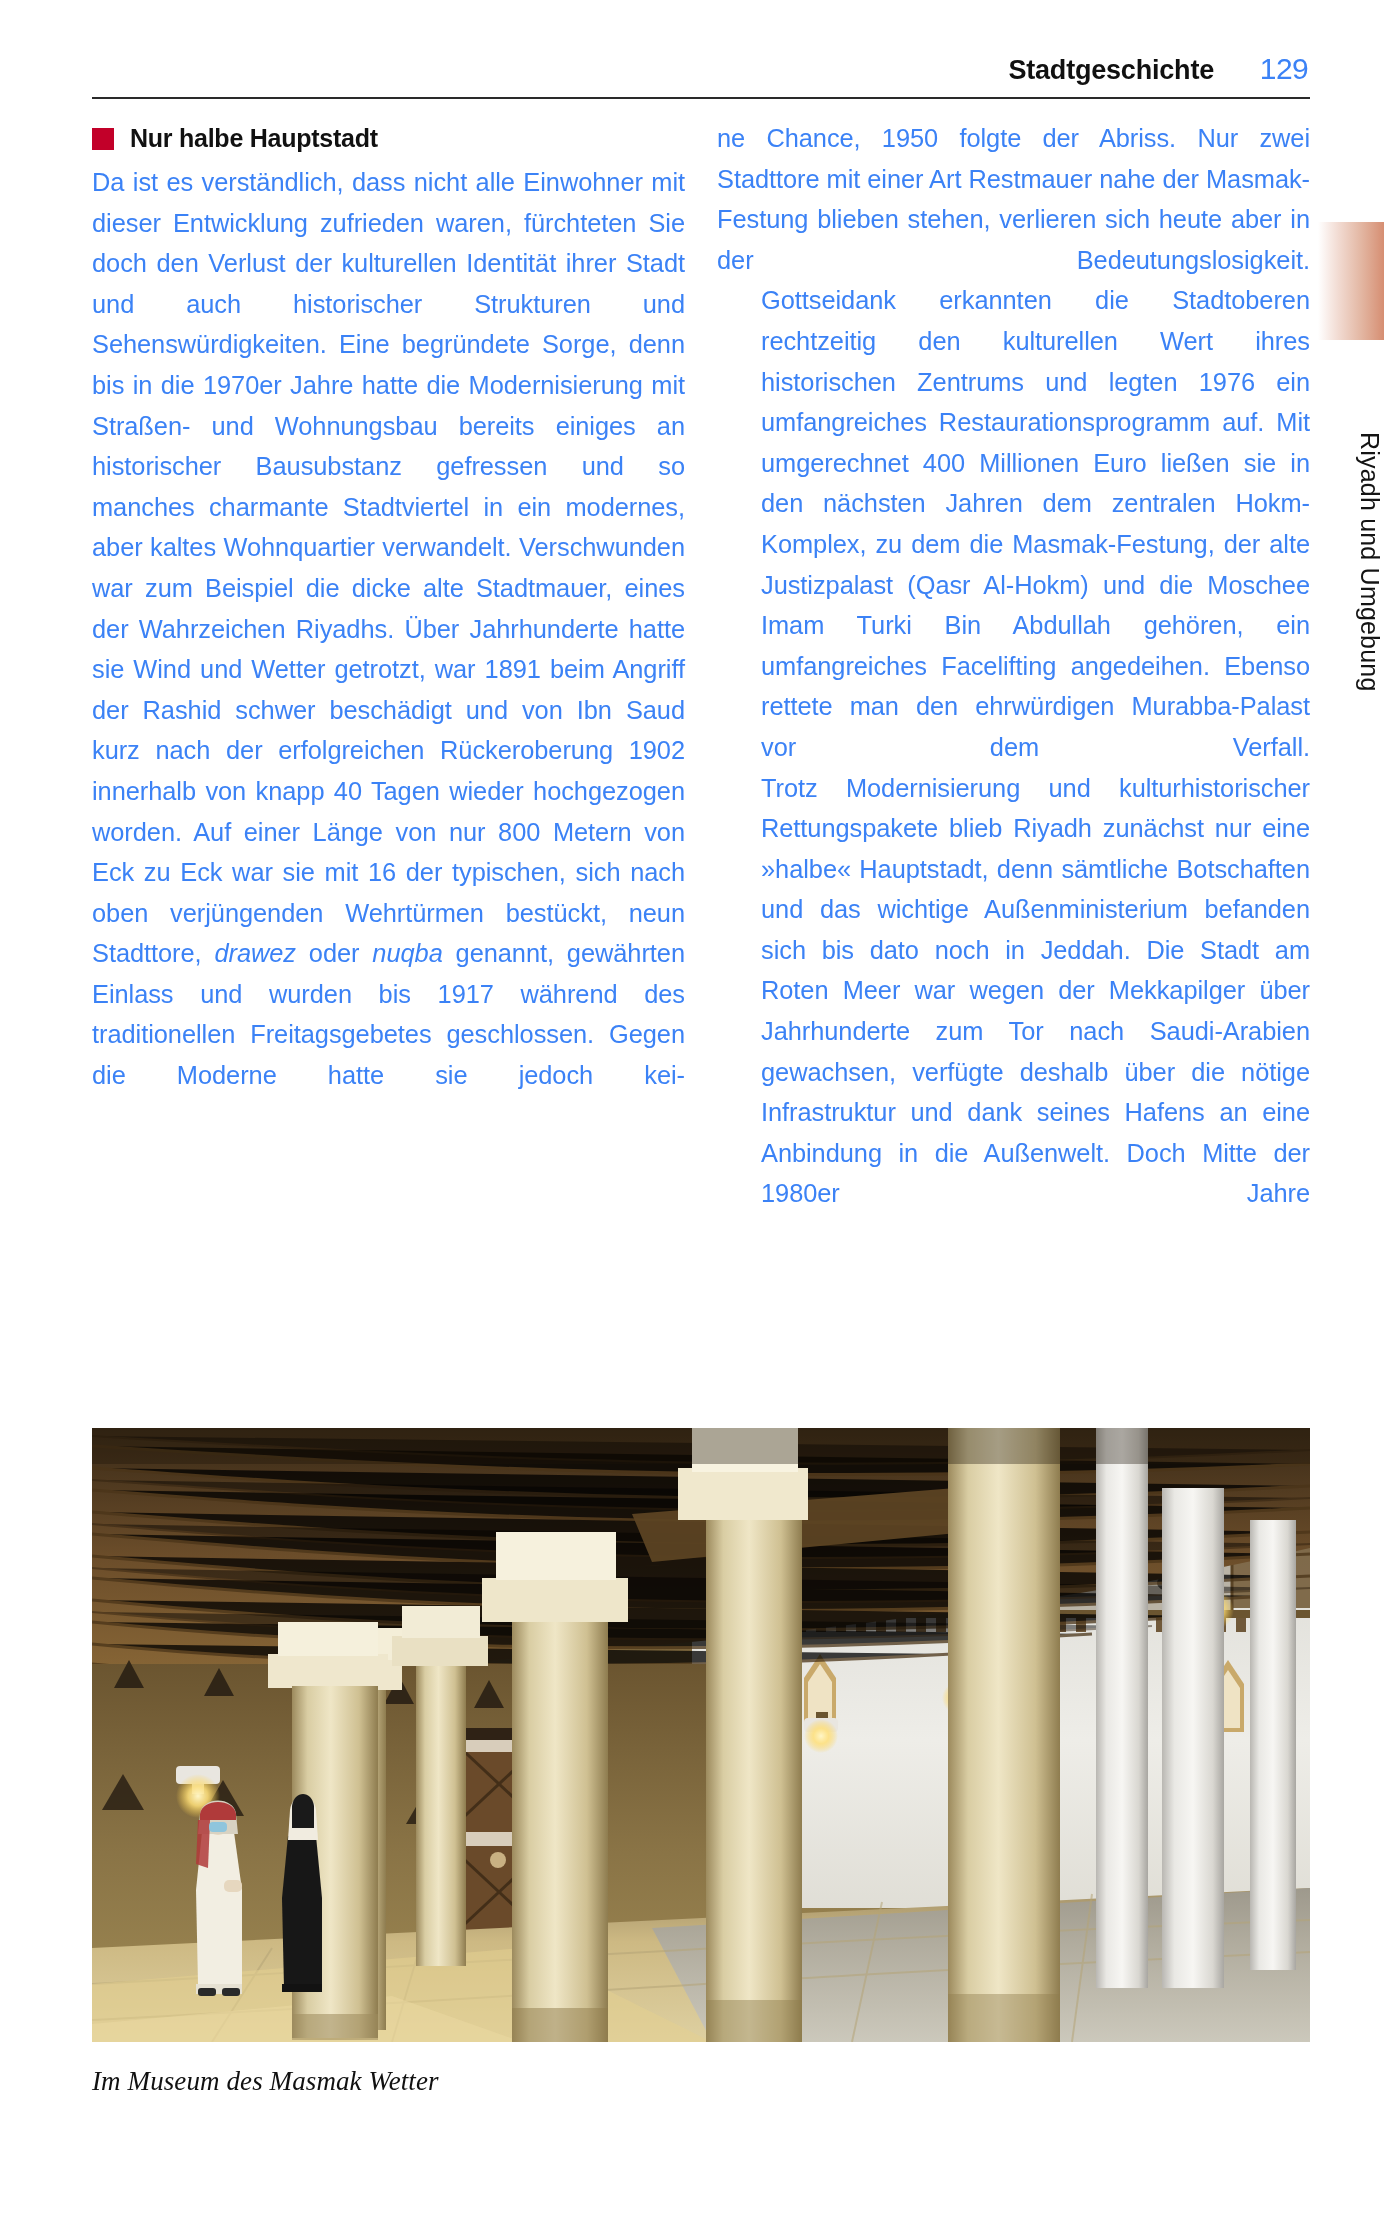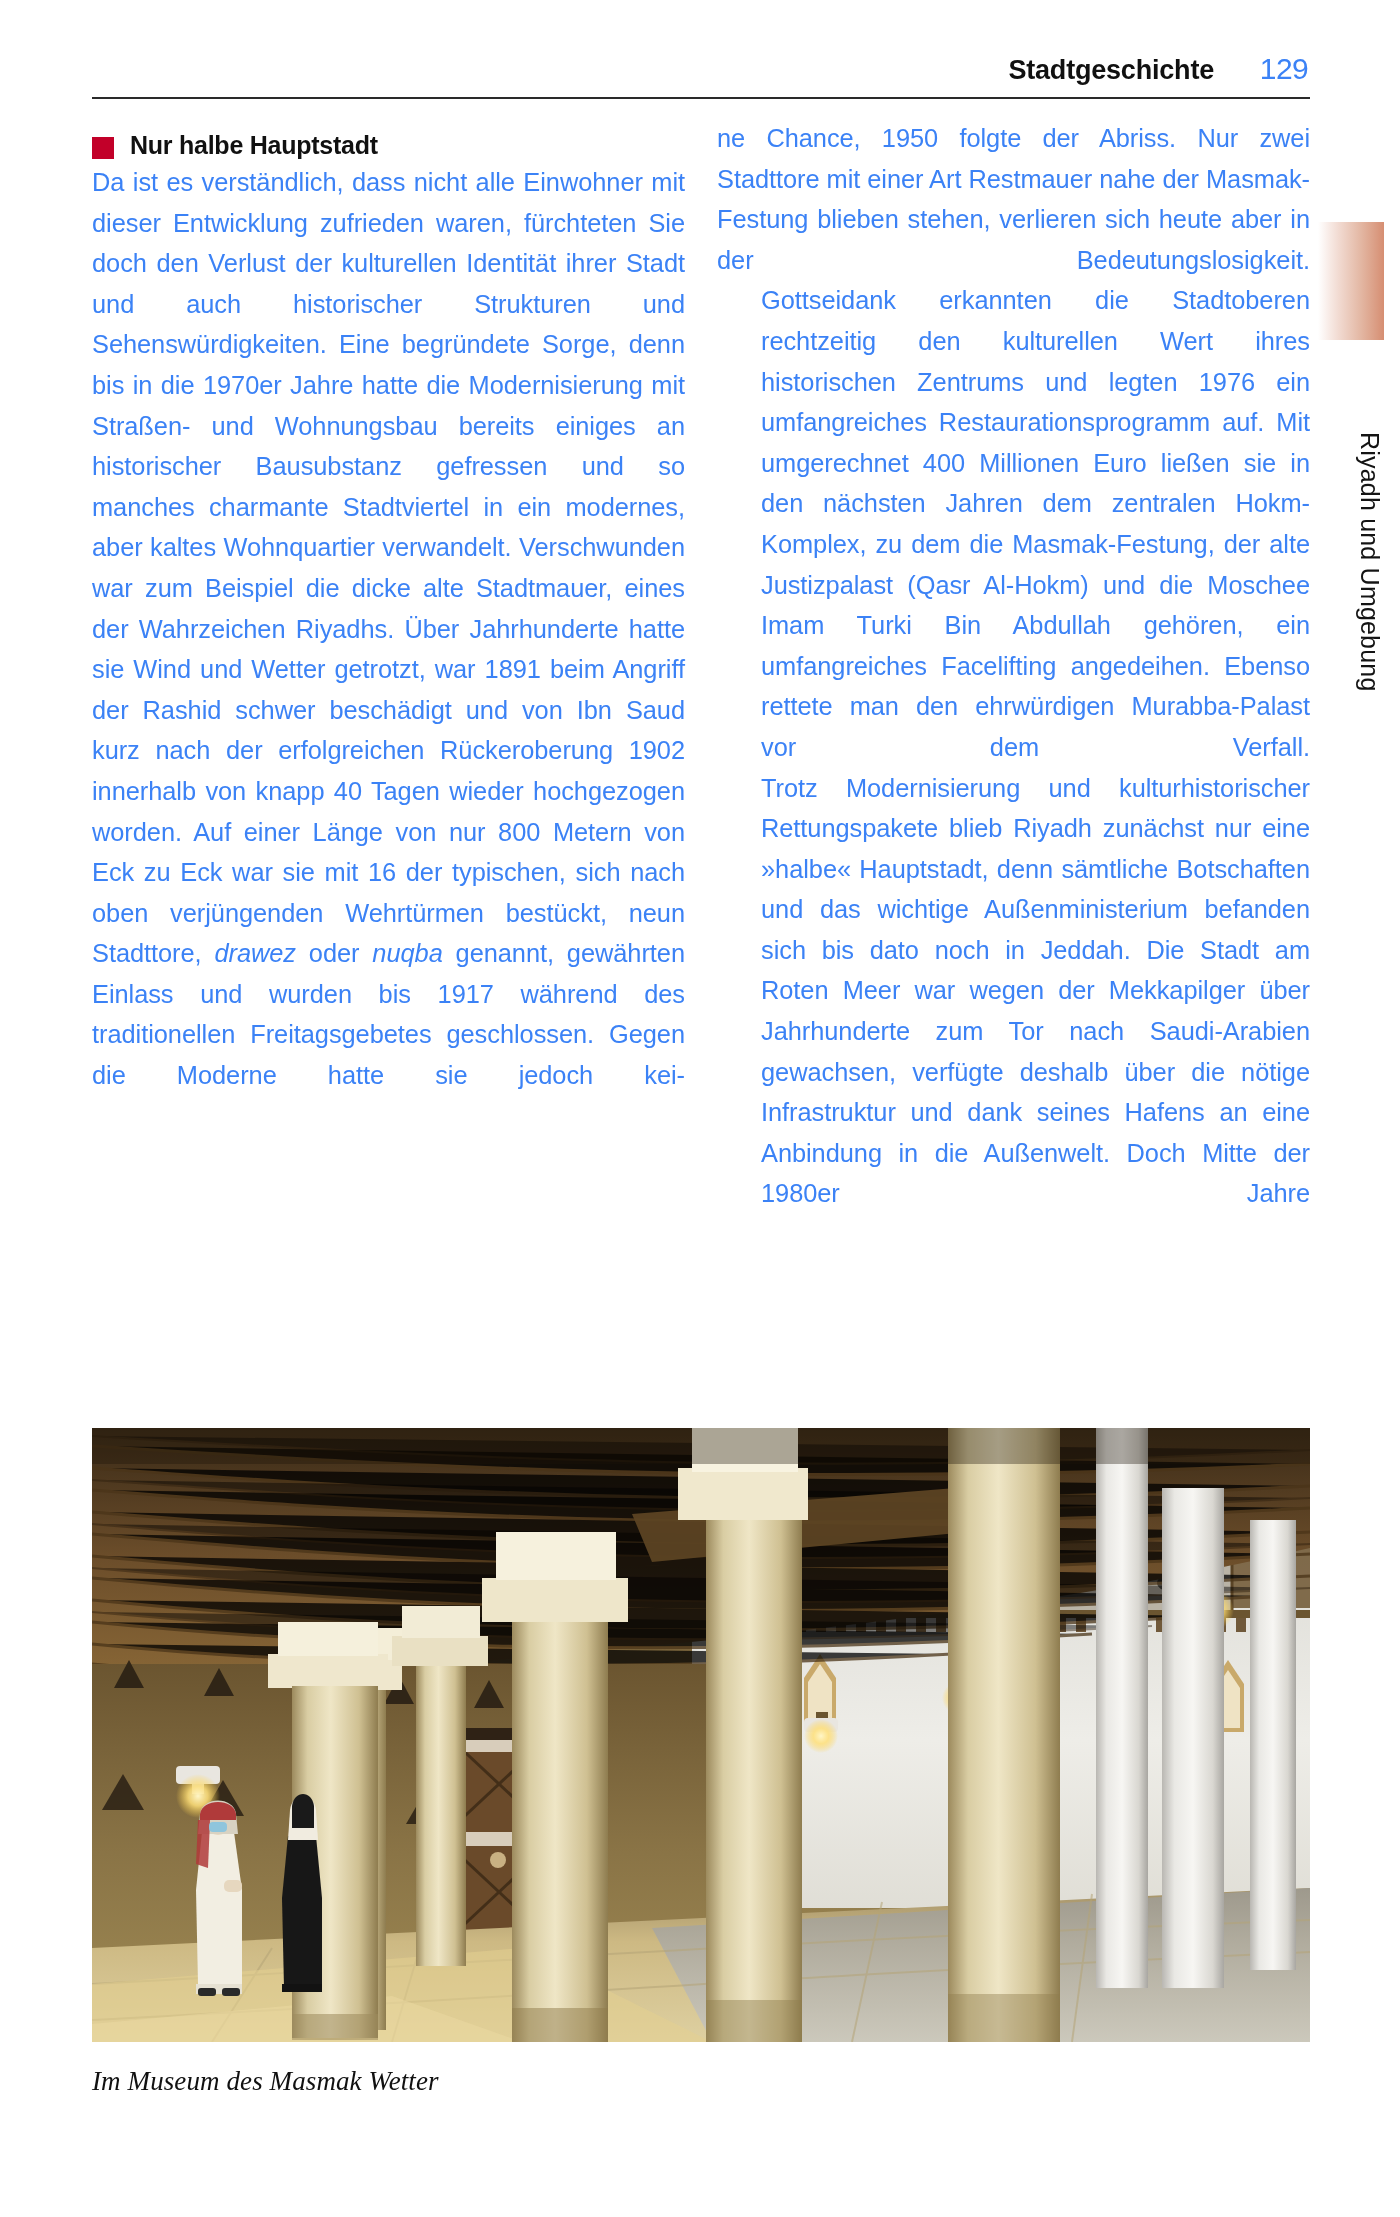--- a/index.html
+++ b/index.html
@@ -48,21 +48,21 @@
   .cols{
     position:absolute;
     left:92px; top:118px;
     width:1218px;
     display:flex;
     gap:32px;
   }
   .col{ width:593px; }
 
   .sect-head{
-    display:flex; align-items:flex-end;
+    display:flex; align-items:center;
     gap:16px;
     margin:0 0 4px 0;
     height:40px;
   }
   .sect-bullet{
     width:22px; height:22px;
     background:#c20029;
     display:inline-block;
     flex:0 0 auto;
     position:relative; top:1px;

